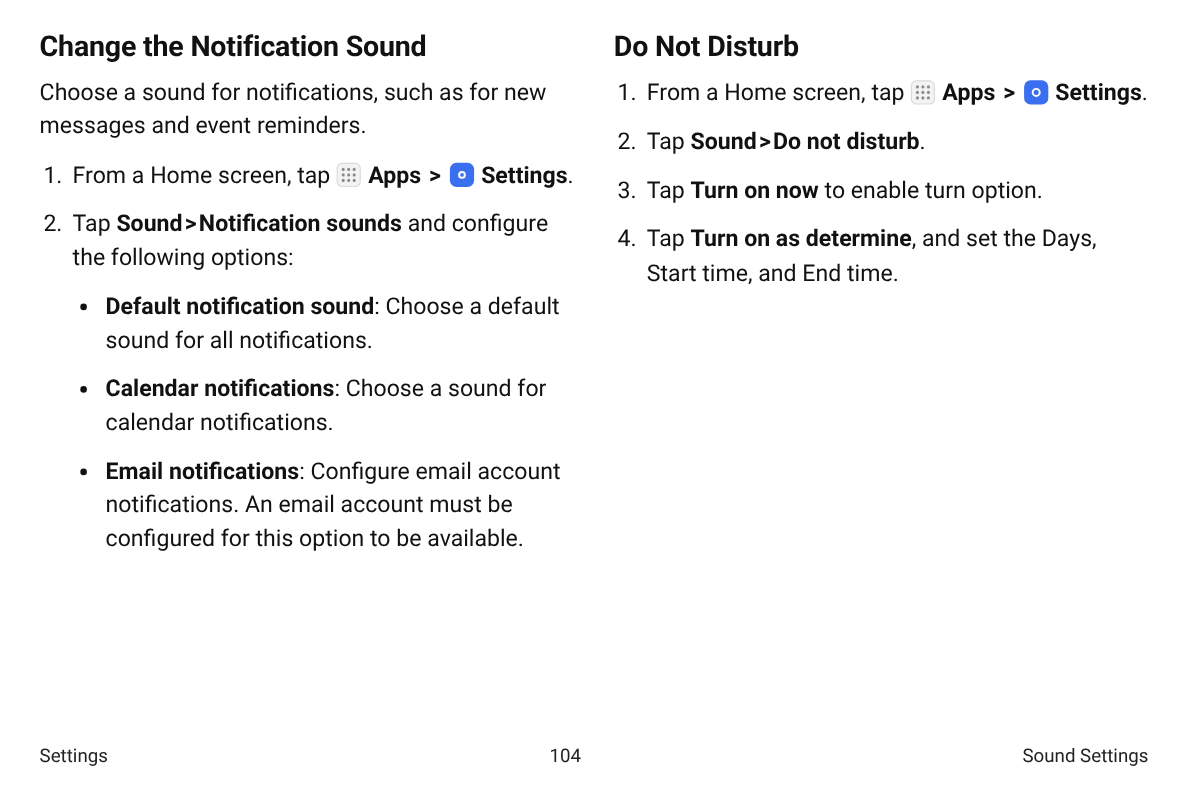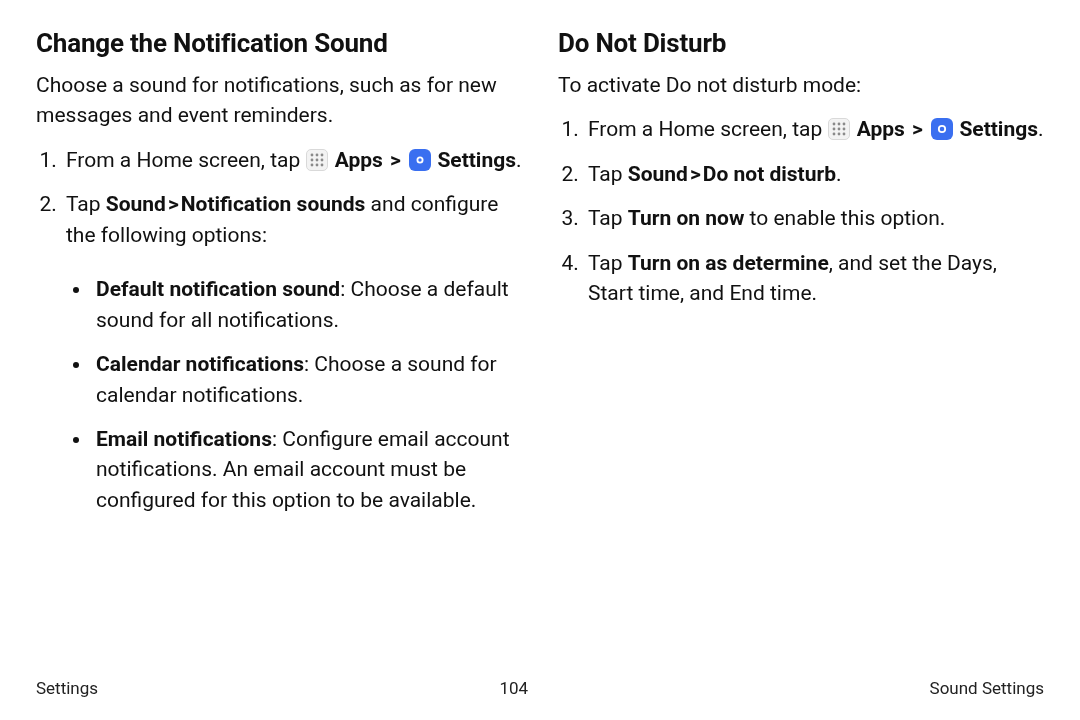--- a/index.html
+++ b/index.html
@@ -37,21 +37,21 @@
     font-size: 21px;
     line-height: 1.45;
   }
   ol > li {
     margin-bottom: 14px;
     padding-left: 4px;
   }
   ul.bullets {
     list-style: disc;
     padding-left: 26px;
-    margin-top: 24px;
+    margin-top: 14px;
   }
   ul.bullets > li {
     margin-bottom: 14px;
     padding-left: 4px;
   }
   .b { font-weight: 700; }
   .icon {
     display: inline-block;
     vertical-align: -4px;
     margin: 0 1px;
@@ -132,21 +132,20 @@
           <li><span class="b">Default notification sound</span><span>: Choose a default sound for all notifications.</span></li>
           <li><span class="b">Calendar notifications</span><span>: Choose a sound for calendar notifications.</span></li>
           <li><span class="b">Email notifications</span><span>: Configure email account notifications. An email account must be configured for this option to be available.</span></li>
         </ul>
       </li>
     </ol>
   </div>
 
   <div class="col">
     <h2>Do Not Disturb</h2>
-    <p class="intro">To activate Do not disturb mode:</p>
     <ol>
       <li>
         <span>From a Home screen, tap </span>
         <span class="icon apps-icon">
           <svg width="16" height="16" viewBox="0 0 16 16">
               <g fill="#8a8a8a">
                 <circle cx="3" cy="3" r="1.4"></circle>
                 <circle cx="8" cy="3" r="1.4"></circle>
                 <circle cx="13" cy="3" r="1.4"></circle>
                 <circle cx="3" cy="8" r="1.4"></circle>
@@ -164,21 +163,21 @@
           <svg width="18" height="18" viewBox="0 0 18 18">
               <circle cx="9" cy="9" r="3.2" fill="none" stroke="#fff" stroke-width="1.8"></circle>
             </svg>
         </span>
         <span class="b">Settings</span><span>.</span>
       </li>
       <li>
         <span>Tap </span><span class="b">Sound</span><span class="b chev">&gt;</span><span class="b">Do not disturb</span><span>.</span>
       </li>
       <li>
-        <span>Tap </span><span class="b">Turn on now</span><span> to enable this option.</span>
+        <span>Tap </span><span class="b">Turn on now</span><span> to enable turn option.</span>
       </li>
       <li>
         <span>Tap </span><span class="b">Turn on as determine</span><span>, and set the Days, Start time, and End time.</span>
       </li>
     </ol>
   </div>
 
 </div>
 
 <div class="footer">

